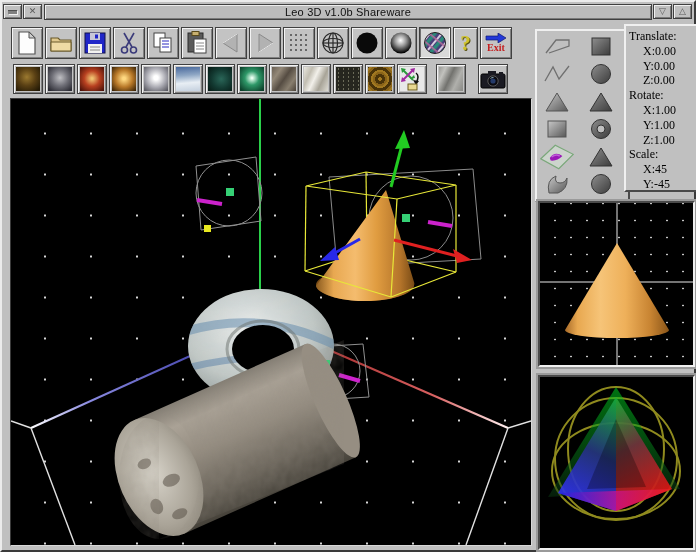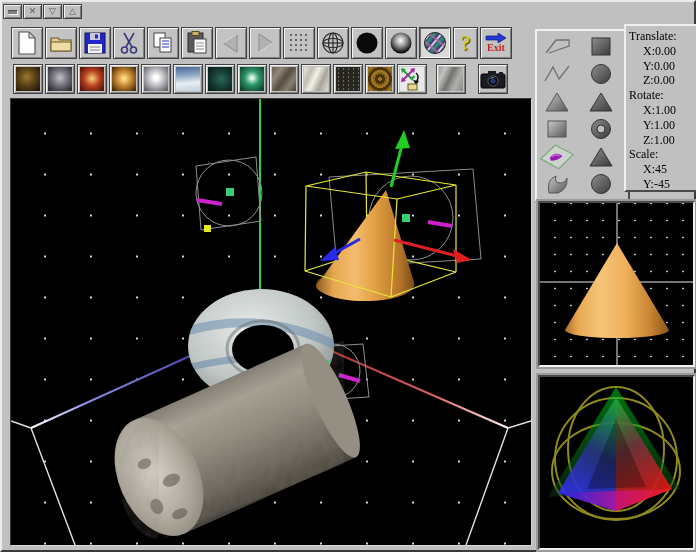--- a/index.html
+++ b/index.html
@@ -63,20 +63,21 @@
 
 <div class="frame">
 
   <div class="titlebar">
     <button class="tbtn">
         <span class="sysglyph"></span>
       </button>
     <button class="tbtn">
         <span>✕</span>
       </button>
+    <div class="titletext">Leo 3D v1.0b Shareware</div>
     <button class="tbtn">
         <span>▽</span>
       </button>
     <button class="tbtn">
         <span>△</span>
       </button>
   </div>
 
   <div class="toolbar1">
     <button class="btn">

